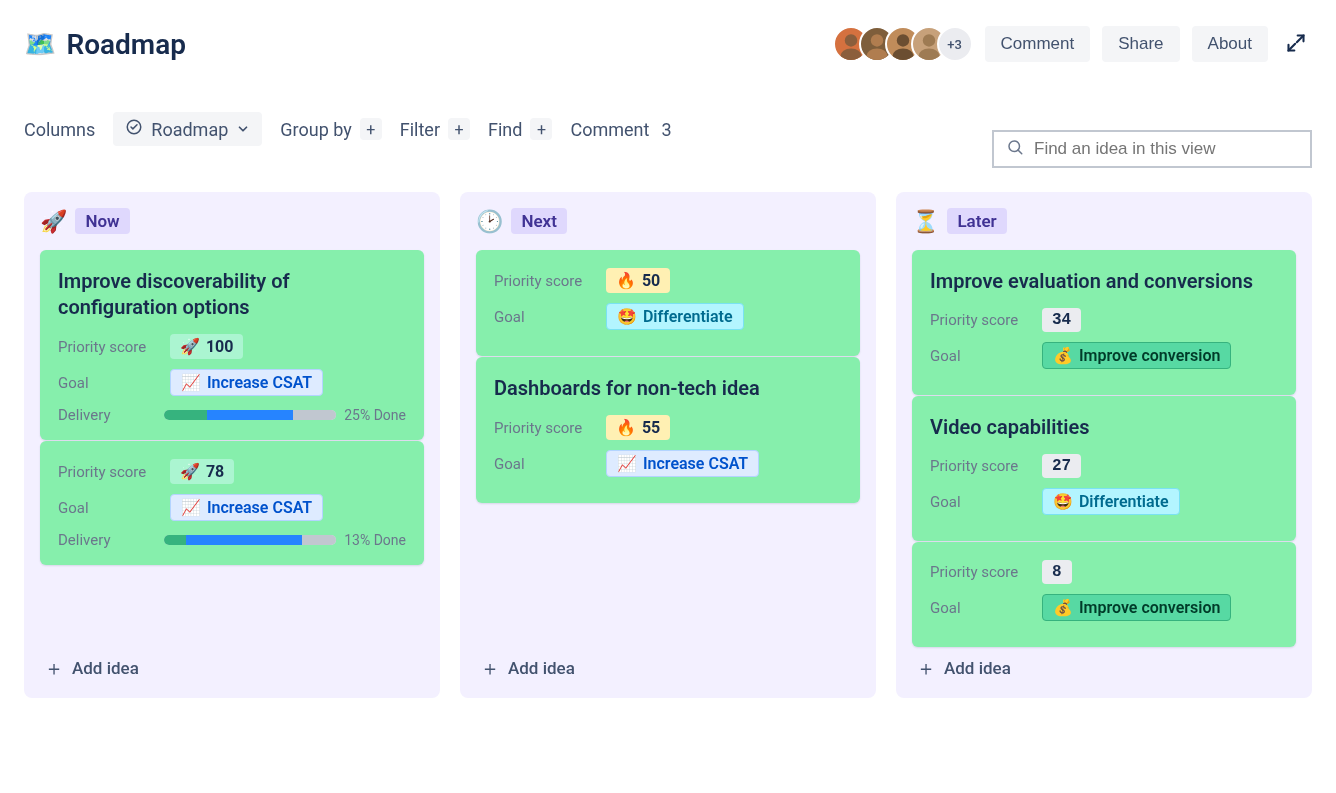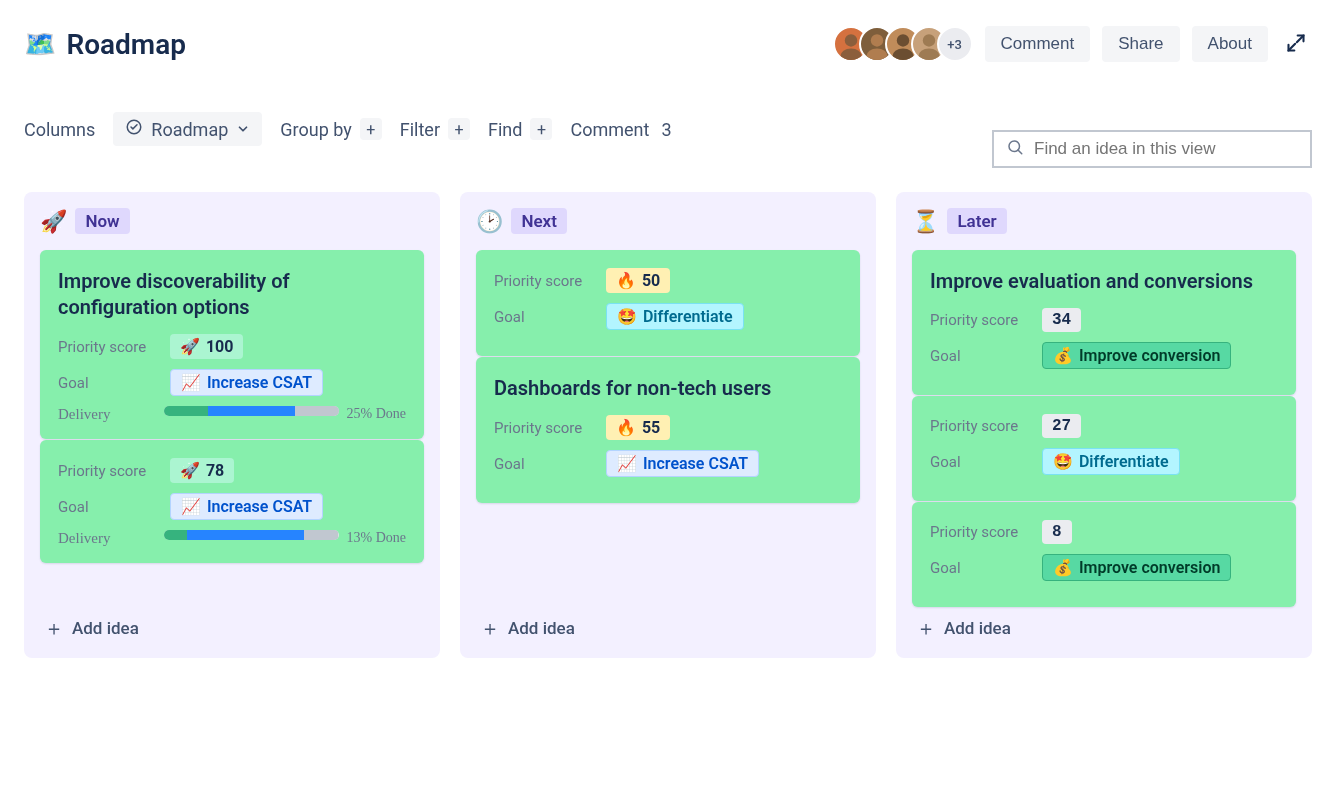--- a/index.html
+++ b/index.html
@@ -228,24 +228,23 @@
     font-weight: 600;
     font-size: 16px;
     border: 1px solid transparent;
   }
   .goal-csat { background: #DEEBFF; color: #0052CC; border-color: #B3D4FF; }
   .goal-diff { background: #B3F5FF; color: #006B8F; border-color: #79E2F2; }
   .goal-conv { background: #57D9A3; color: #003B29; border-color: #36B37E; }
 
   .delivery-row {
     display: flex;
-    align-items: flex-start;
+    align-items: center;
     gap: 8px;
     margin-top: 6px;
-    font-family: Liberation Serif, serif;
   }
   .delivery-bar {
     flex: 1;
     height: 10px;
     border-radius: 5px;
     background: #DFE1E6;
     position: relative;
     overflow: hidden;
     display: flex;
   }
@@ -451,21 +450,21 @@
       </div>
       <div class="field-row">
         <span class="field-label">Goal</span>
         <span class="goal-badge goal-diff">
           <span>🤩</span>
           <span>Differentiate</span>
         </span>
       </div>
       </div>
       <div class="card">
-        <div class="card-title">Dashboards for non-tech users</div>
+        <div class="card-title">Dashboards for non-tech idea</div>
       <div class="field-row">
         <span class="field-label">Priority score</span>
         <span class="score-badge score-yellow">
           <span class="score-emoji">🔥</span>
             <span>55</span>
         </span>
       </div>
       <div class="field-row">
         <span class="field-label">Goal</span>
         <span class="goal-badge goal-csat">
@@ -494,20 +493,21 @@
       </div>
       <div class="field-row">
         <span class="field-label">Goal</span>
         <span class="goal-badge goal-conv">
           <span>💰</span>
           <span>Improve conversion</span>
         </span>
       </div>
       </div>
       <div class="card">
+        <div class="card-title">Video capabilities</div>
       <div class="field-row">
         <span class="field-label">Priority score</span>
         <span class="score-badge score-grey">
           <span>27</span>
         </span>
       </div>
       <div class="field-row">
         <span class="field-label">Goal</span>
         <span class="goal-badge goal-diff">
           <span>🤩</span>

